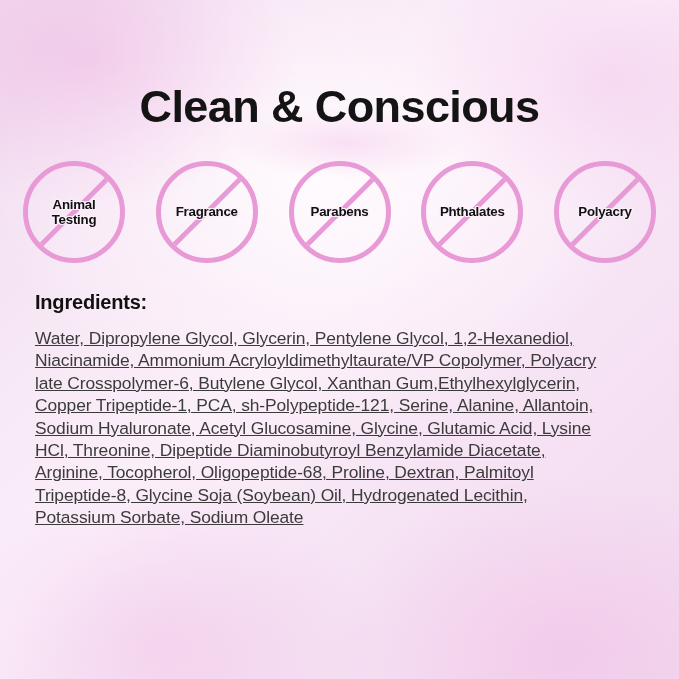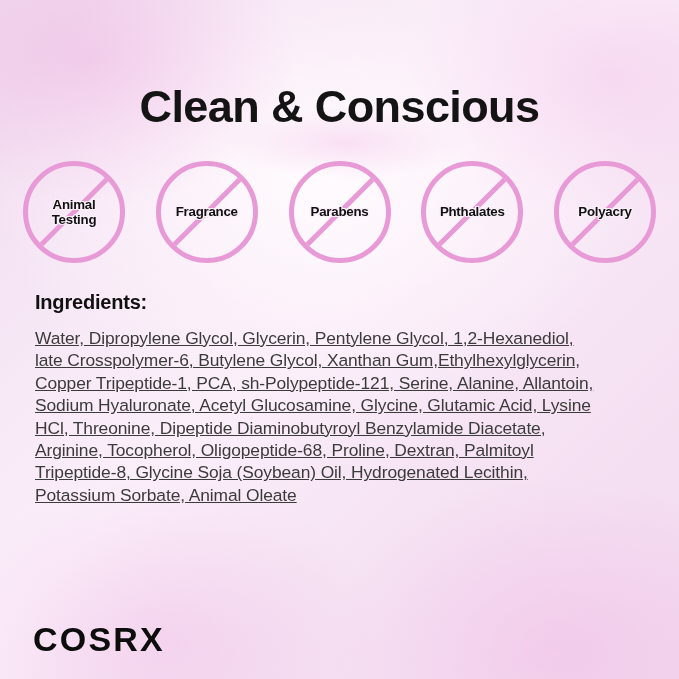--- a/index.html
+++ b/index.html
@@ -207,24 +207,24 @@
       </svg>
       <span class="badge-label">Polyacry</span>
     </div>
 
   </div>
 
   <div id="ing-heading">Ingredients:</div>
 
   <div id="ing-body">
     <span class="iline">Water, Dipropylene Glycol, Glycerin, Pentylene Glycol, 1,2-Hexanediol,</span>
+    <span class="iline">Niacinamide, Ammonium Acryloyldimethyltaurate/VP Copolymer, Polyacry</span>
     <span class="iline">late Crosspolymer-6, Butylene Glycol, Xanthan Gum,Ethylhexylglycerin,</span>
     <span class="iline">Copper Tripeptide-1, PCA, sh-Polypeptide-121, Serine, Alanine, Allantoin,</span>
     <span class="iline">Sodium Hyaluronate, Acetyl Glucosamine, Glycine, Glutamic Acid, Lysine</span>
     <span class="iline">HCl, Threonine, Dipeptide Diaminobutyroyl Benzylamide Diacetate,</span>
     <span class="iline">Arginine, Tocopherol, Oligopeptide-68, Proline, Dextran, Palmitoyl</span>
     <span class="iline">Tripeptide-8, Glycine Soja (Soybean) Oil, Hydrogenated Lecithin,</span>
-    <span class="iline">Potassium Sorbate, Animal Oleate</span>
+    <span class="iline">Potassium Sorbate, Sodium Oleate</span>
   </div>
 
-  <div id="logo">COSRX</div>
 
 </div>
 
 </body></html>

